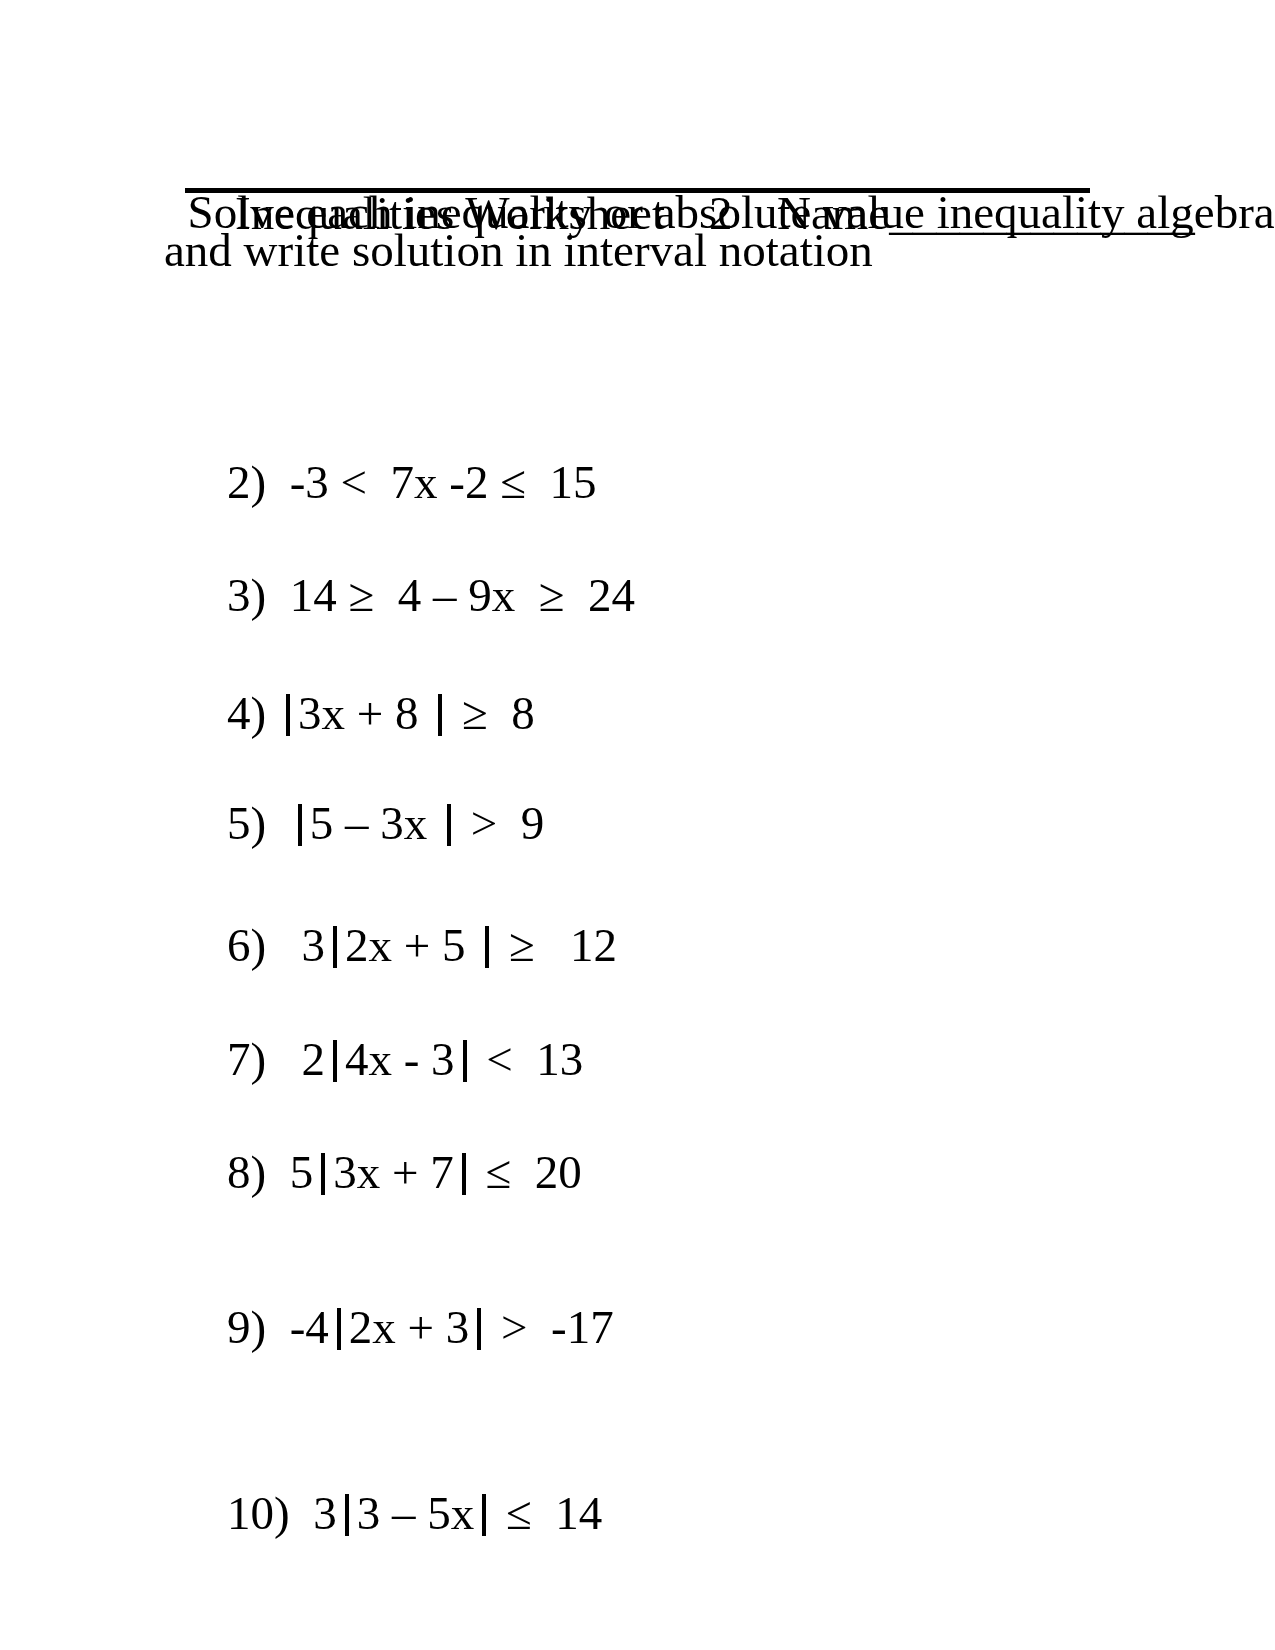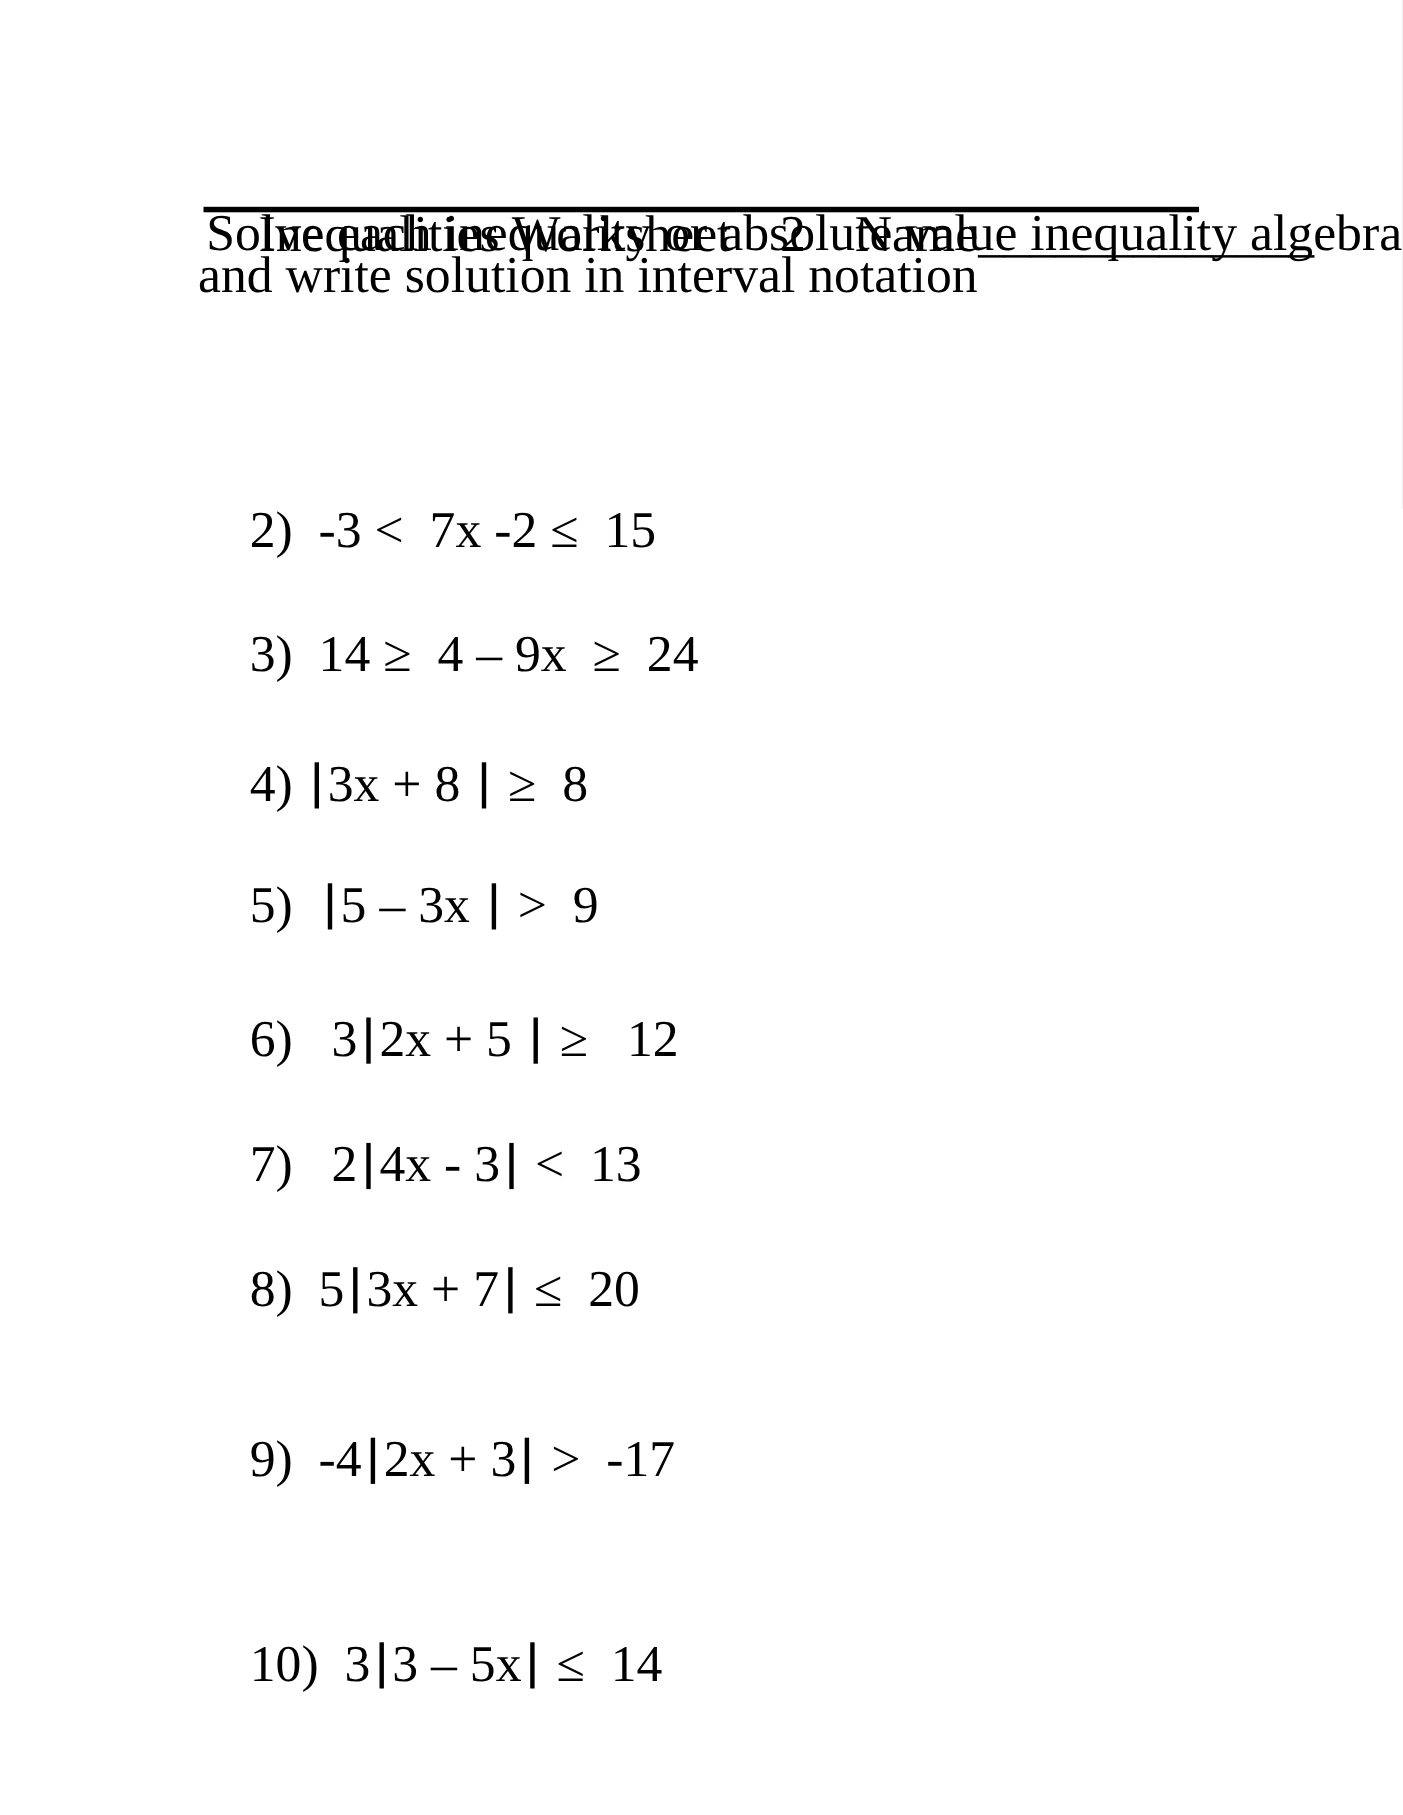--- a/index.html
+++ b/index.html
@@ -67,21 +67,21 @@
     <span>Inequalities Worksheet</span><span class="worksheet-number">2</span>
   </div>
 
   <div class="abs" style="left:730px; top:144px;">
     <span>Name</span><span>_____________</span>
   </div>
 
   <div class="divider"></div>
 
   <div class="abs" style="left:164px; top:189px;">  Solve each inequality or absolute value inequality algebraically</div>
-  <div class="abs" style="left:164px; top:227px;margin-left:16px;">and write solution in interval notation</div>
+  <div class="abs" style="left:164px; top:227px;">and write solution in interval notation</div>
 
 
   <div class="problem p2">
     <span>2)</span><span>  -3 &lt;  7x -2 ≤  15</span>
   </div>
 
   <div class="problem p3">
     <span>3)</span><span>  14 ≥  4 – 9x  ≥  24</span>
   </div>
 

